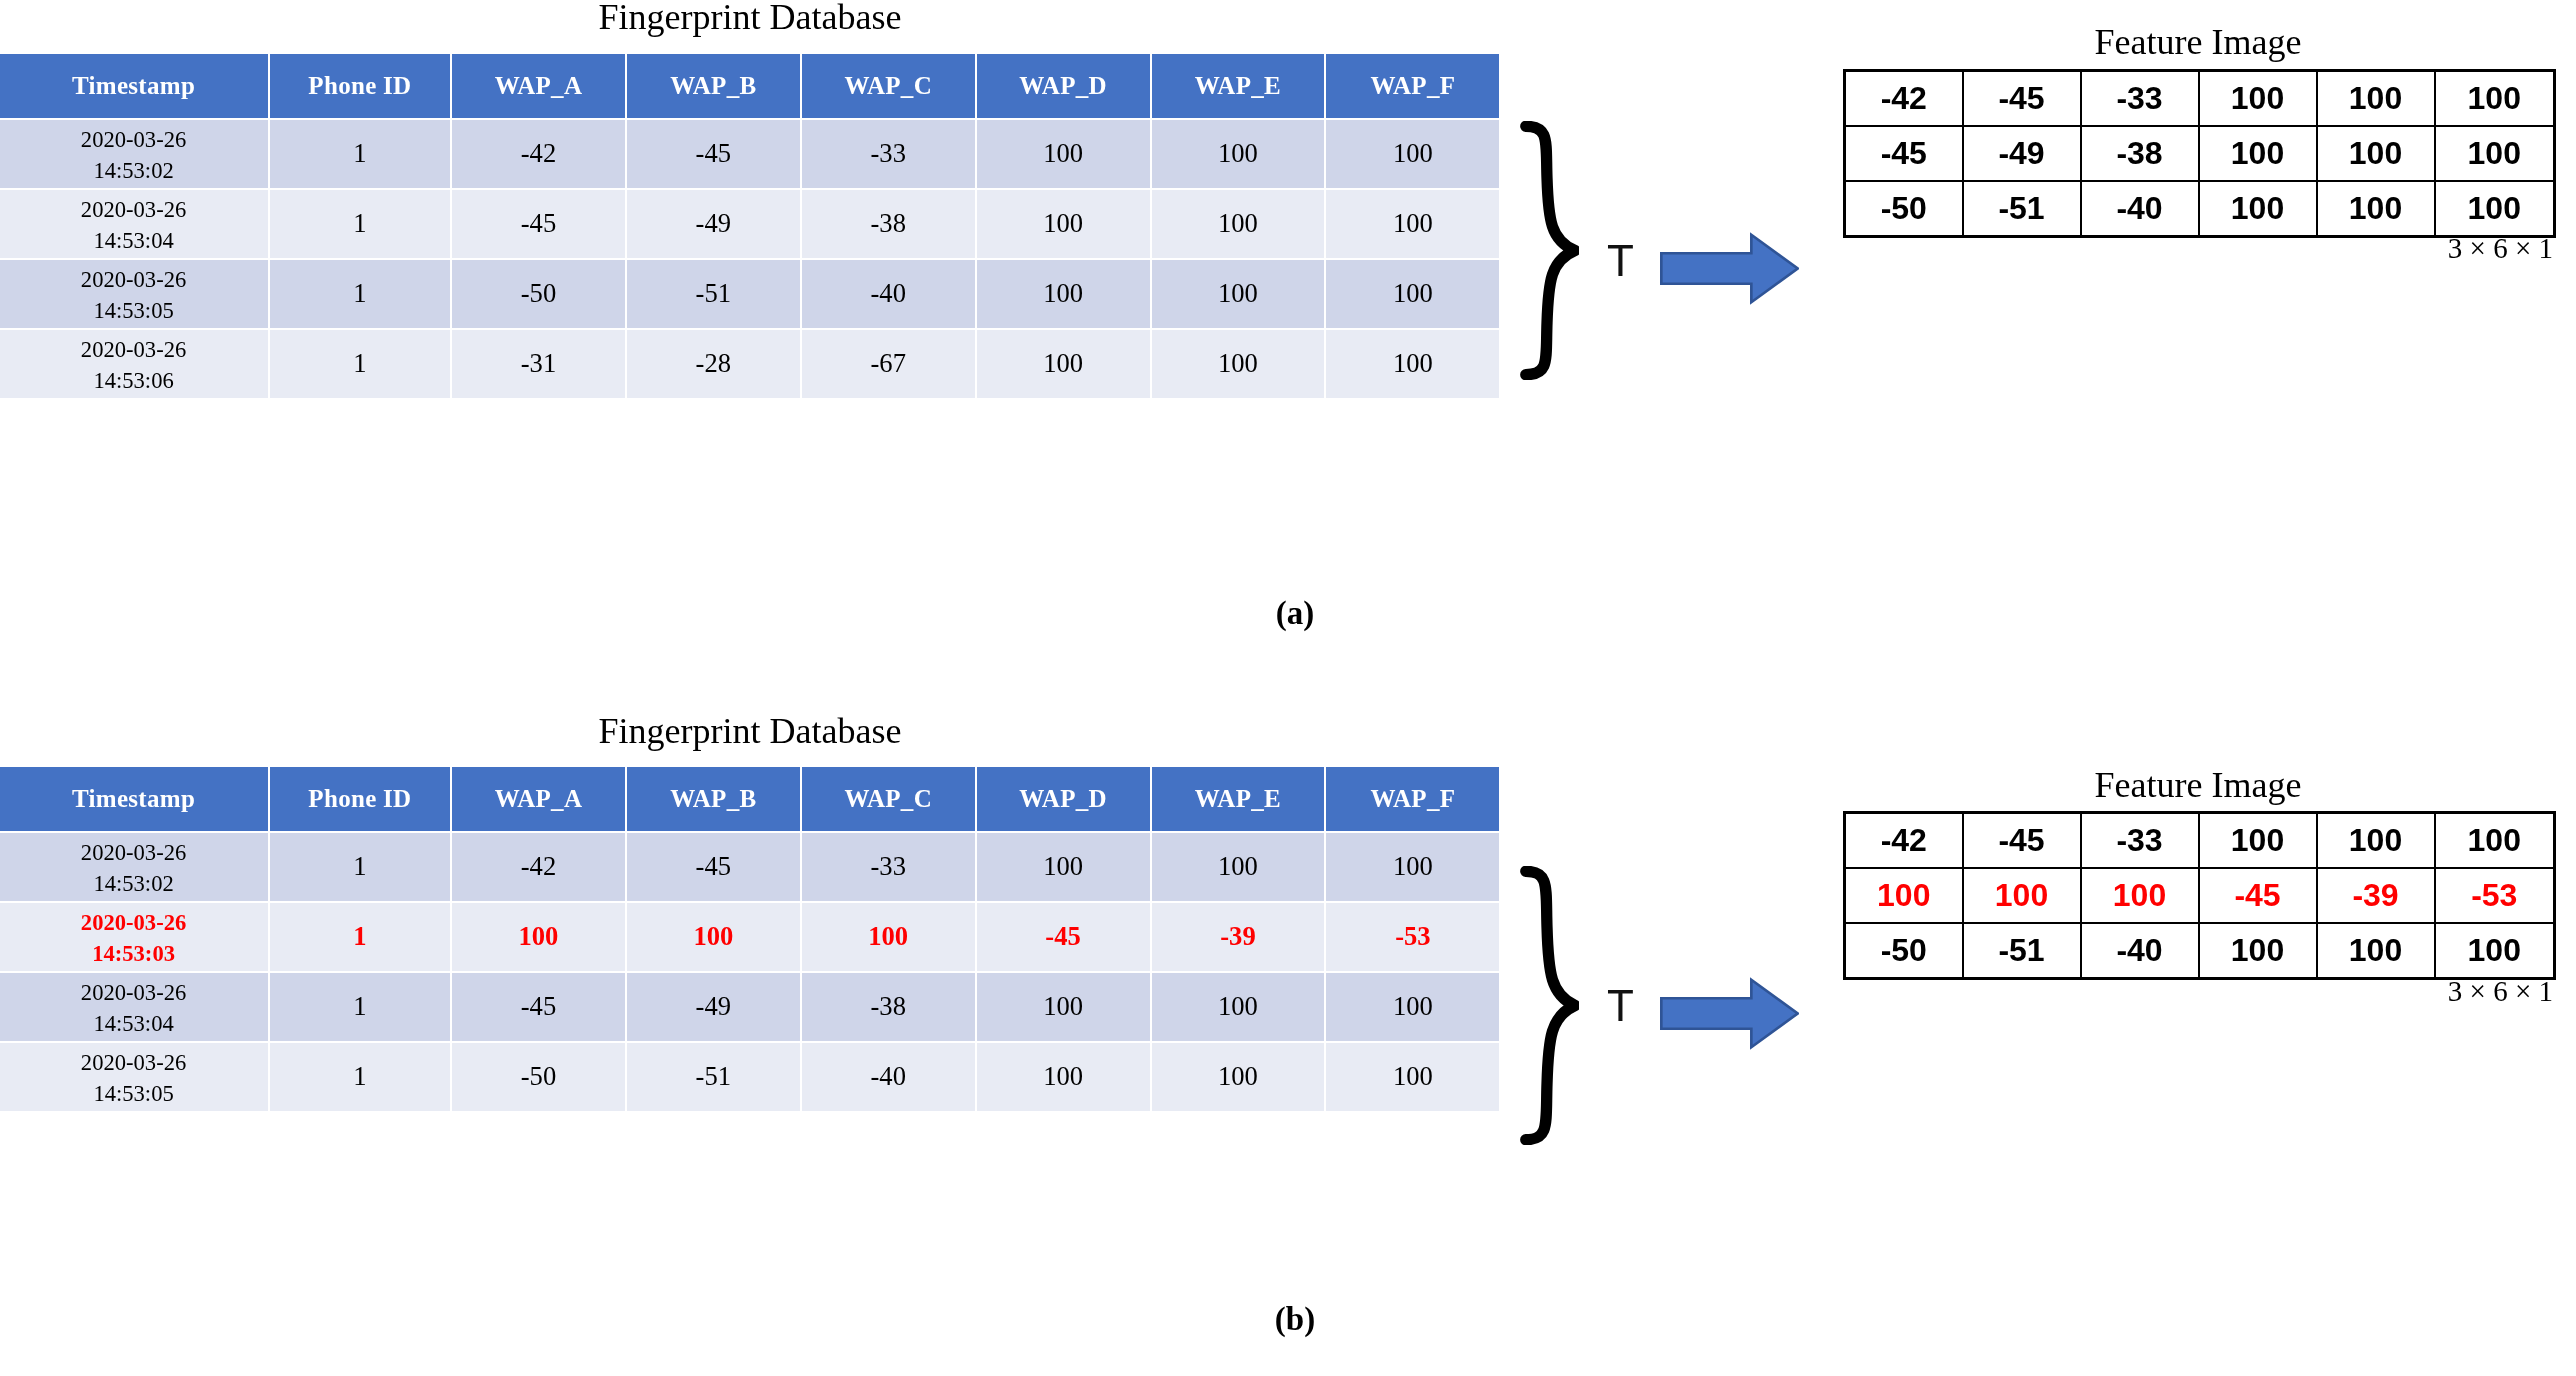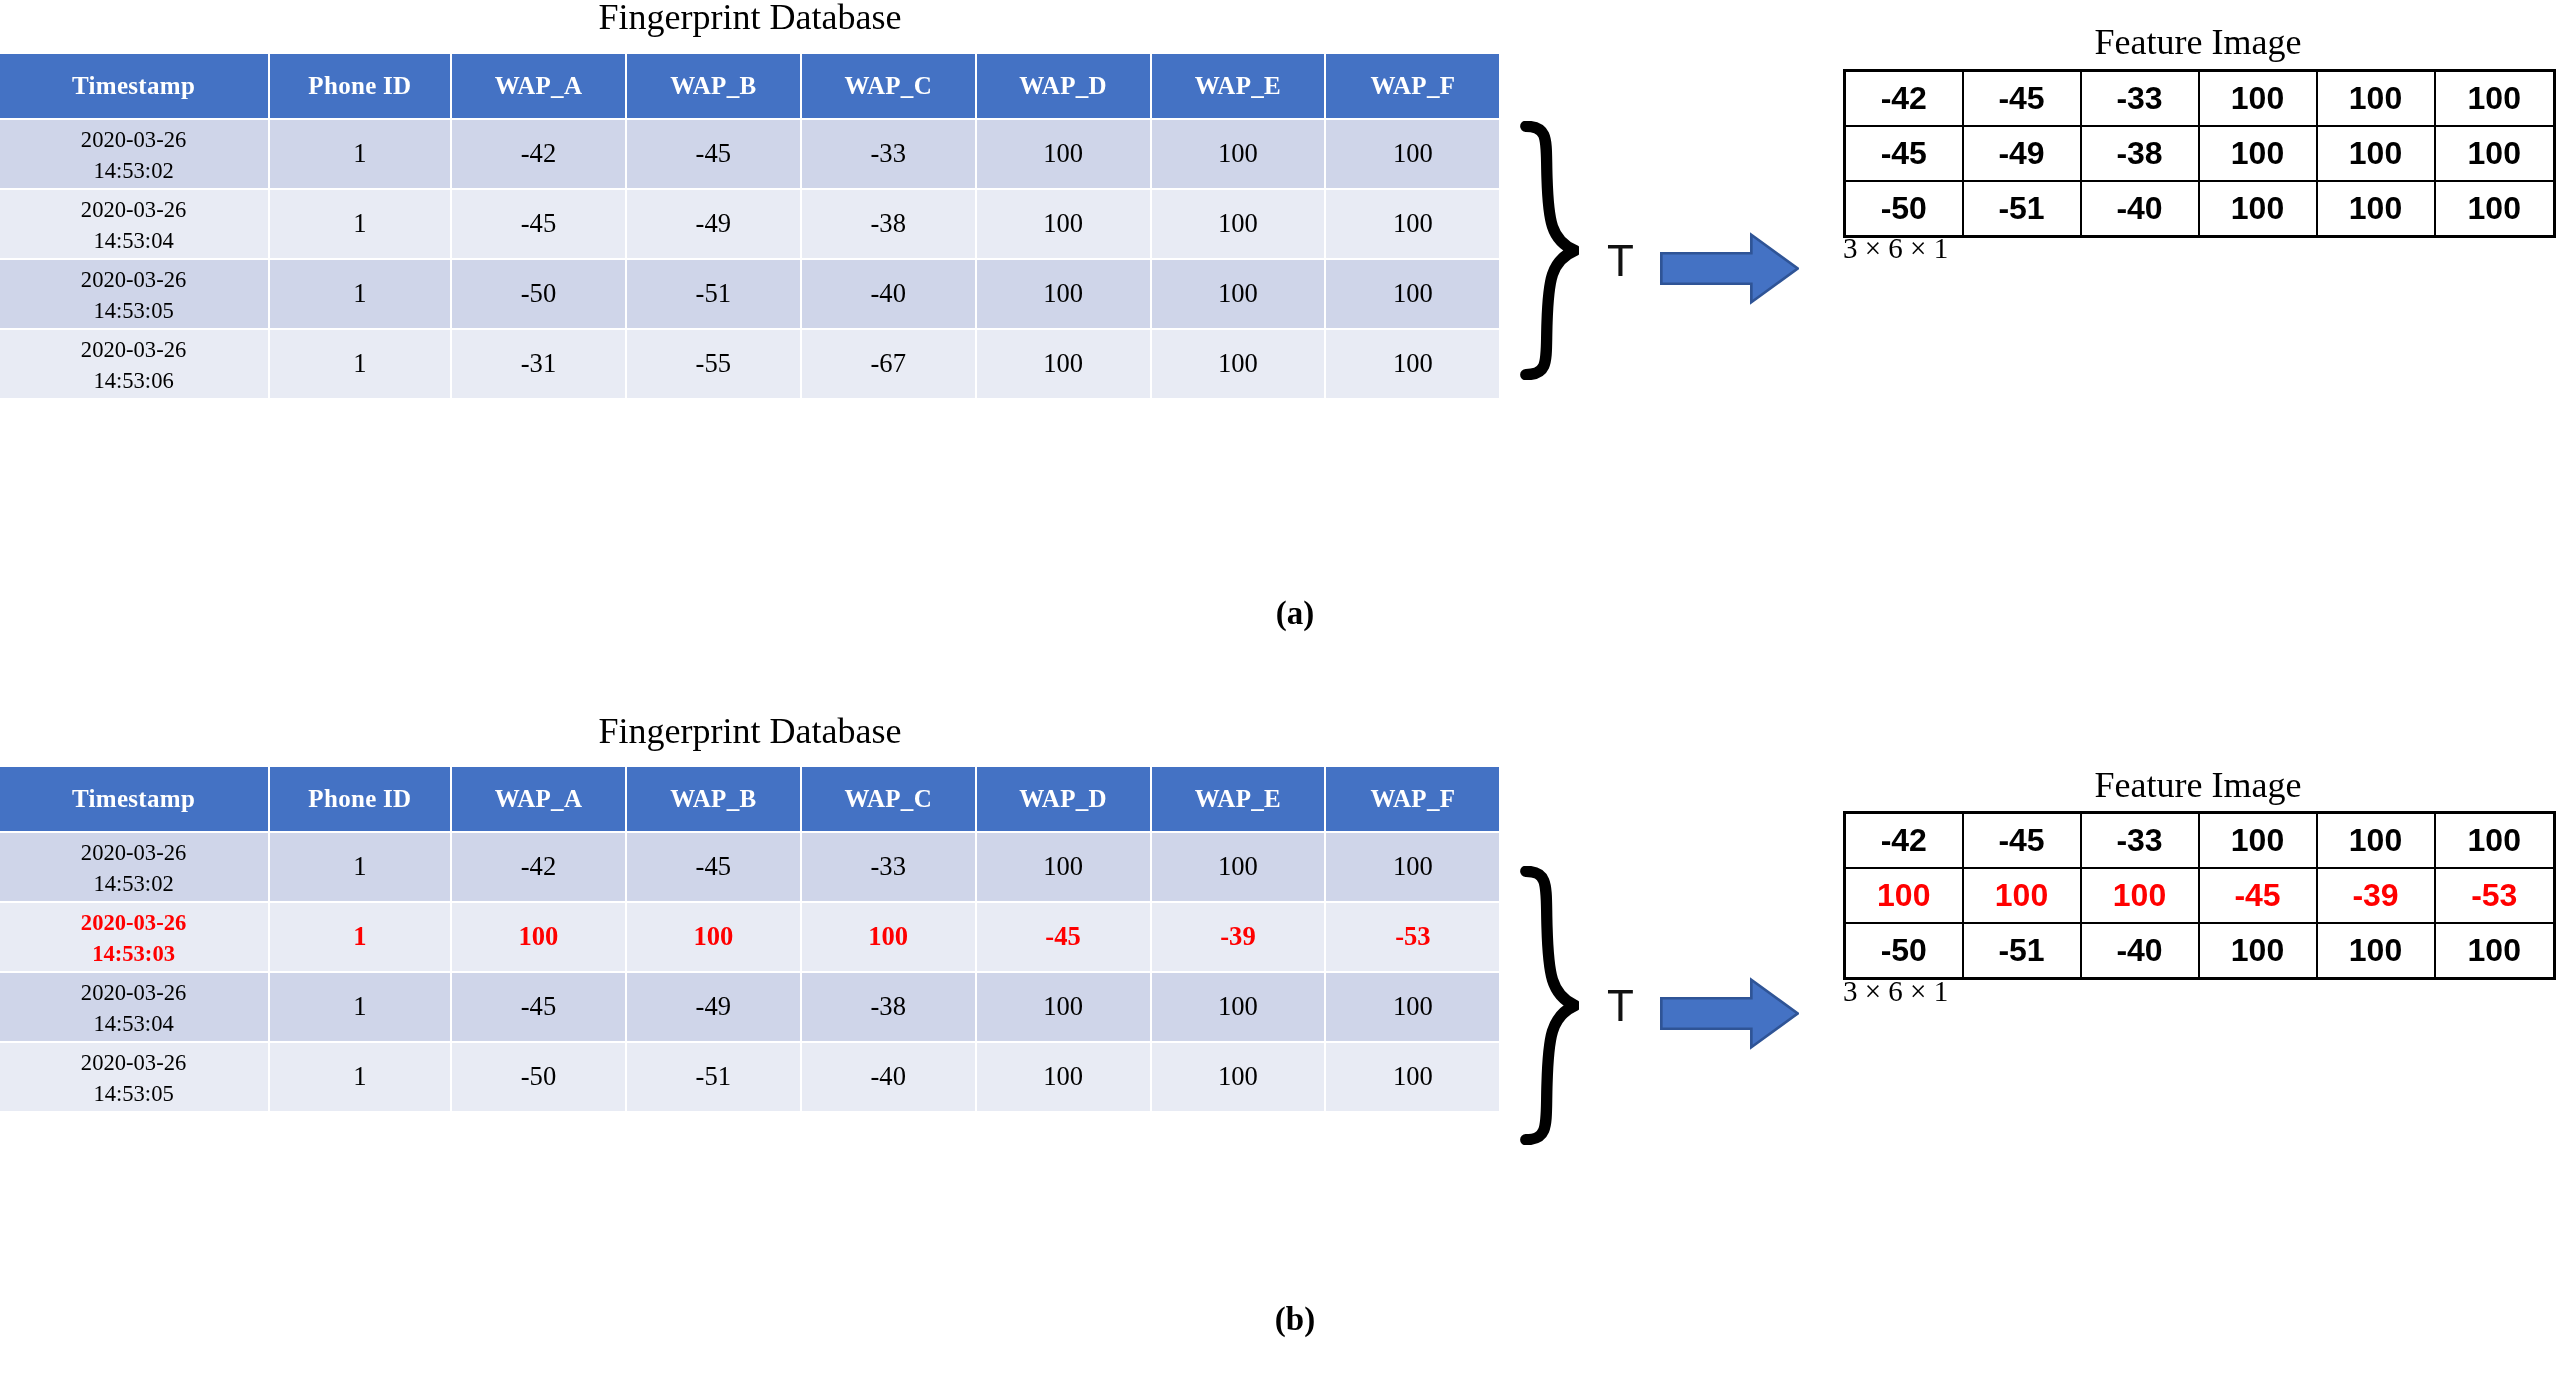--- a/index.html
+++ b/index.html
@@ -103,21 +103,21 @@
     color:#000;
     padding:0;
   }
   .fi-grid td.red{color:#FF0000;}
   .fi-dims{
     position:absolute;
     font-family:"Liberation Serif", serif;
     font-size:29px;
     color:#000;
     white-space:nowrap;
-    text-align:left;
+    text-align:right;
   }
 
   
   .subcap{
     position:absolute;
     font-family:"Liberation Serif", serif;
     font-size:33px;
     color:#000;
     text-align:center;
     white-space:nowrap;
@@ -186,21 +186,21 @@
           <td>-40</td>
           <td>100</td>
           <td>100</td>
           <td>100</td>
         </tr>
         <tr class="r-light">
           <td><span class="ts">2020-03-26
 14:53:06</span></td>
           <td>1</td>
           <td>-31</td>
-          <td>-55</td>
+          <td>-28</td>
           <td>-67</td>
           <td>100</td>
           <td>100</td>
           <td>100</td>
         </tr>
       </tbody>
   </table>
 
   <div class="brace" style="left:1519px;top:121px;">
     <svg width="60" height="259" viewBox="0 0 90 390">

